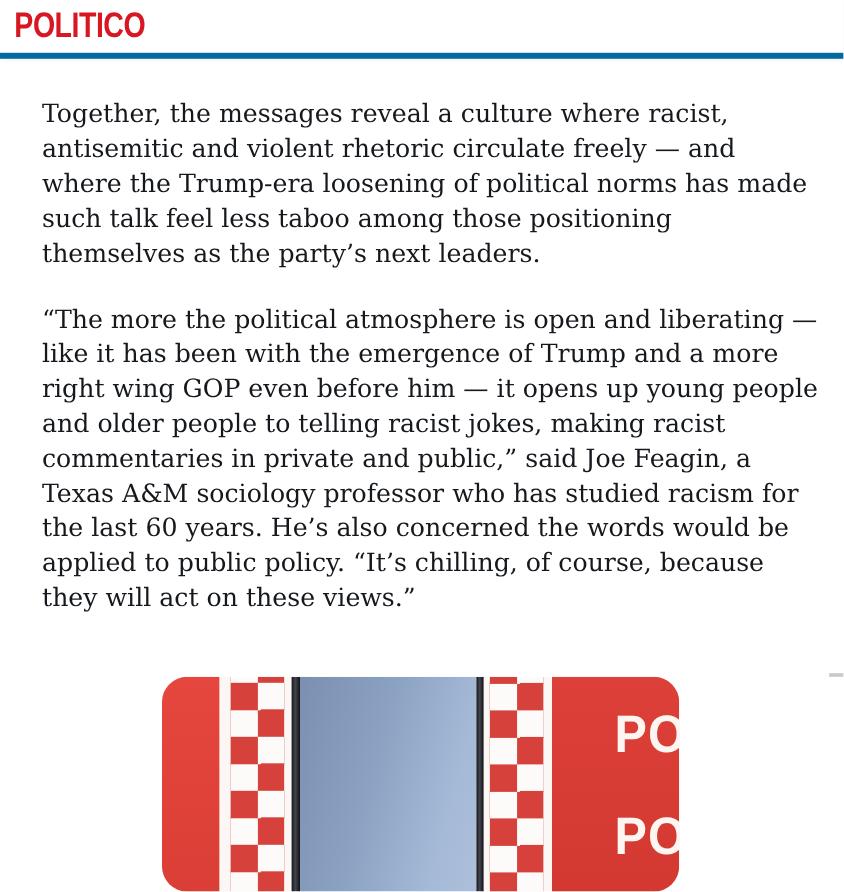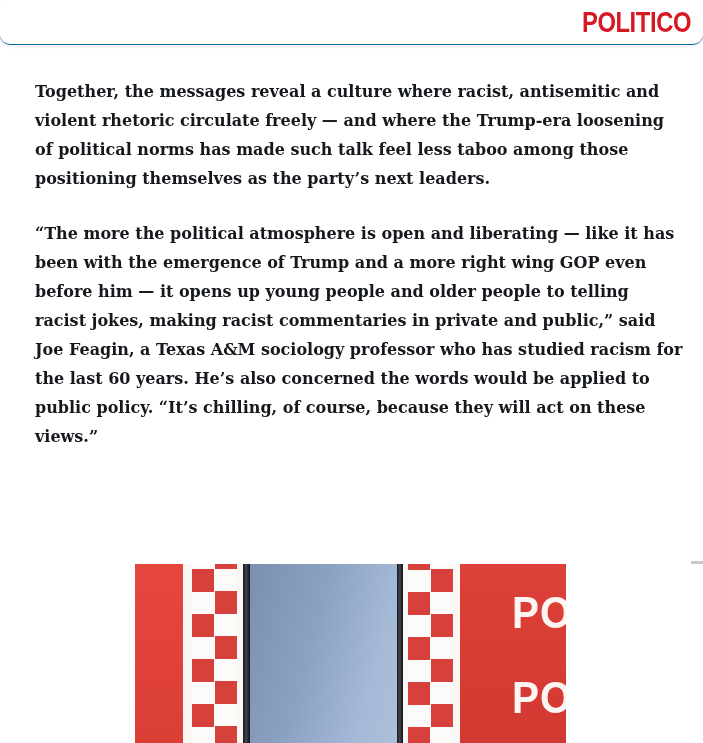--- a/index.html
+++ b/index.html
@@ -7,27 +7,26 @@
     width: 703px; height: 743px;
     background: #ffffff;
     position: relative;
     overflow: hidden;
     font-family: "Liberation Sans", sans-serif;
   }
 
   
   .site-header {
     height: 44px;
-    display: flex; align-items: center; justify-content: flex-end;
-    border-bottom: 1px solid #0369a1;
+    display: flex; align-items: center; justify-content: flex-start;
+    border-bottom: 5px solid #0369a1;
     box-shadow: 0 2px 4px rgba(0,0,0,0.06);
     background: #fff;
     position: relative;
     z-index: 5;
-    border-radius: 10px;
   }
   .logo {
     color: #d71721;
     font-family: "Liberation Sans", sans-serif;
     font-weight: bold;
     font-size: 29px;
     letter-spacing: -0.5px;
     transform: scaleX(0.82) scaleY(1.02);
     text-decoration: none;
     cursor: pointer;
@@ -35,36 +34,36 @@
   }
 
   
   .article {
     padding: 32px 18px 0 35px;
     width: 648px;
   }
   .article p {
     margin: 0 0 26px 0;
     font-family: "DejaVu Serif", serif;
-    font-size: 16px;
+    font-size: 21px;
     line-height: 29px;
     color: #15181c;
     text-align: left;
-    font-weight: bold;
   }
 
   
   .photo {
     position: absolute;
     top: 564px; left: 135px;
     width: 431px; height: 179px;
     margin: 0;
     overflow: hidden;
     display: flex;
     z-index: 4;
+    border-radius: 21px;
   }
   .photo > div { height: 220px; flex: none; position: relative; }
 
   .panel-red-left  { width: 48px; background: linear-gradient(180deg,#e5473e,#d93c34); }
   .strip-left      { width: 60px; background: #fbf7f4; }
   .pole            { width: 7px;  background: linear-gradient(90deg,#17171d,#44444e 45%,#101016); z-index: 1; }
   .pole-right      { width: 6px; }
   .center-bg       { width: 147px; background: linear-gradient(105deg,#7b90b0 0%,#8ca2c2 40%,#a5bad7 75%,#aec1dc 100%); }
   .strip-right     { width: 57px; background: #fbf7f4; }
   .panel-red-right { width: 106px; background: linear-gradient(180deg,#dc4039,#d1372f); }

